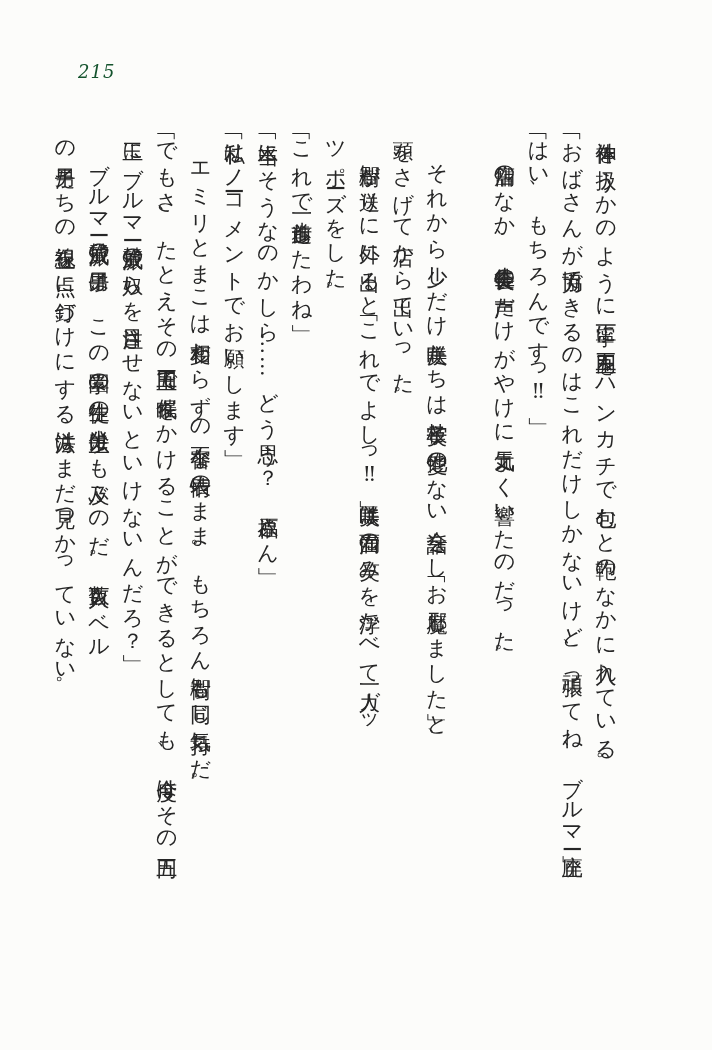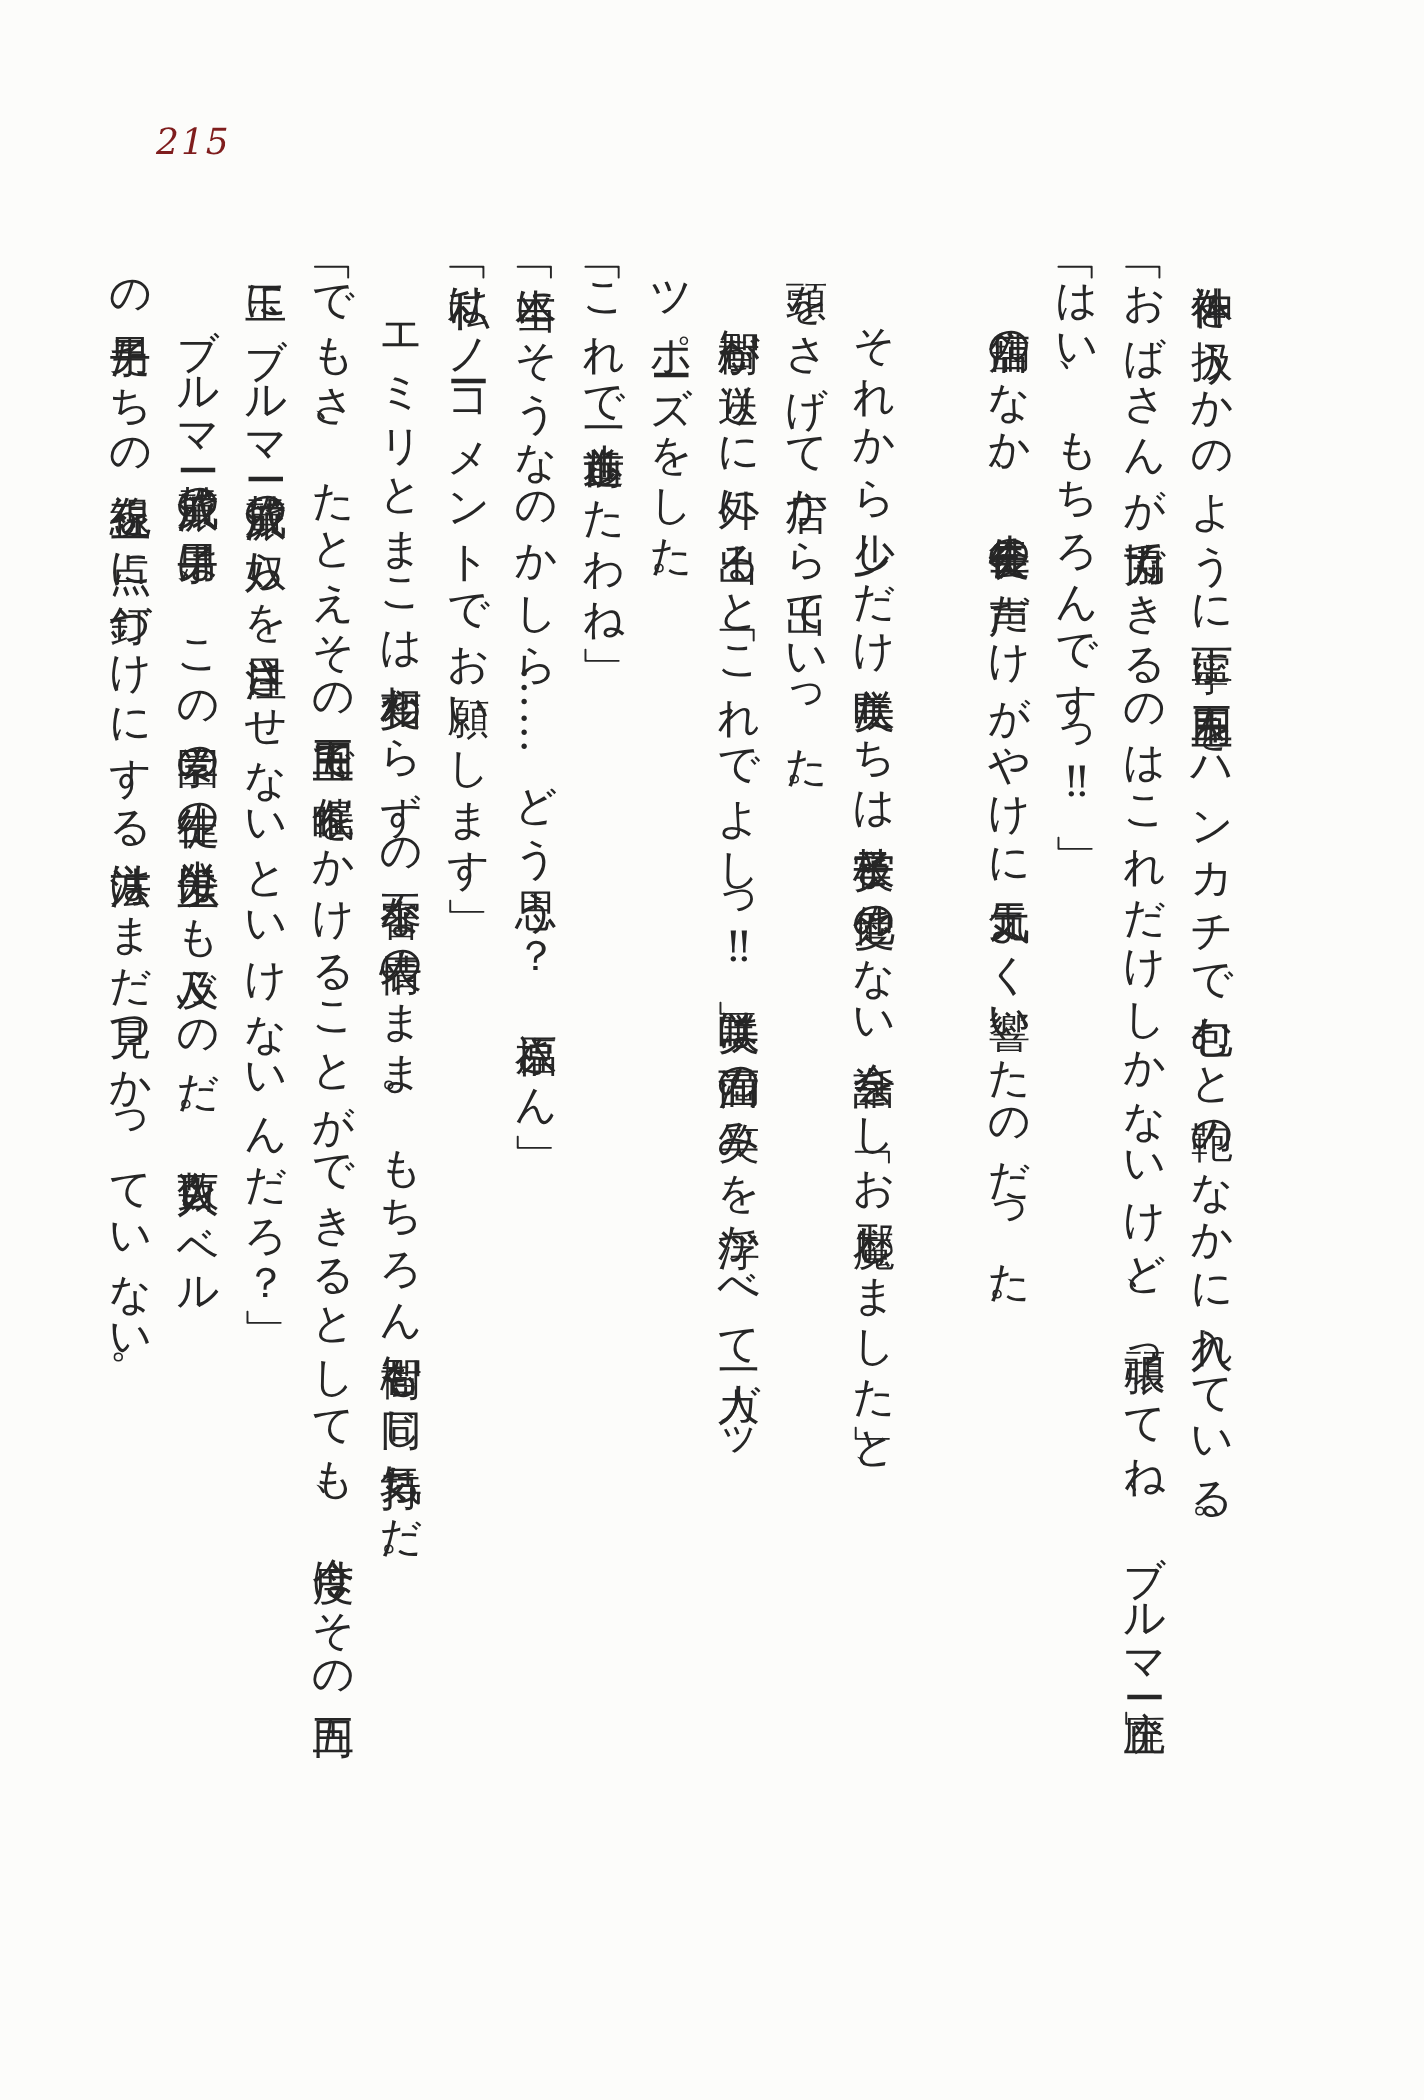--- a/index.html
+++ b/index.html
@@ -18,21 +18,21 @@
     inset: 0;
     background: #fcfcfa;
   }
   .page-number {
     position: absolute;
     top: 61px;
     left: 78px;
     font-family: "DejaVu Serif", serif;
     font-style: italic;
     font-size: 18px;
-    color: #7f1d1d;
+    color: #14532d;
     letter-spacing: 1px;
   }
   .text-block {
     position: absolute;
     top: 126px;
     right: 90px;
     height: 872px;
     writing-mode: vertical-rl;
     -webkit-writing-mode: vertical-rl;
     text-orientation: mixed;

